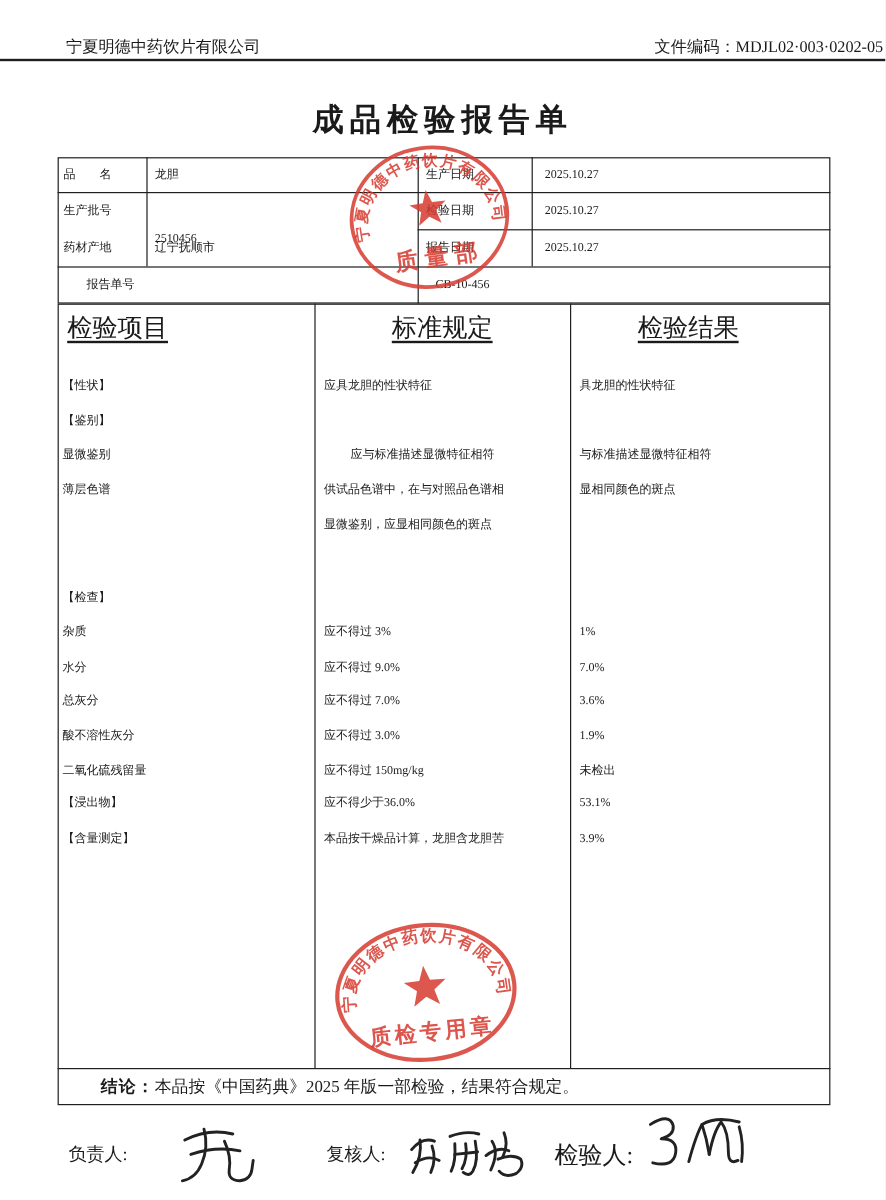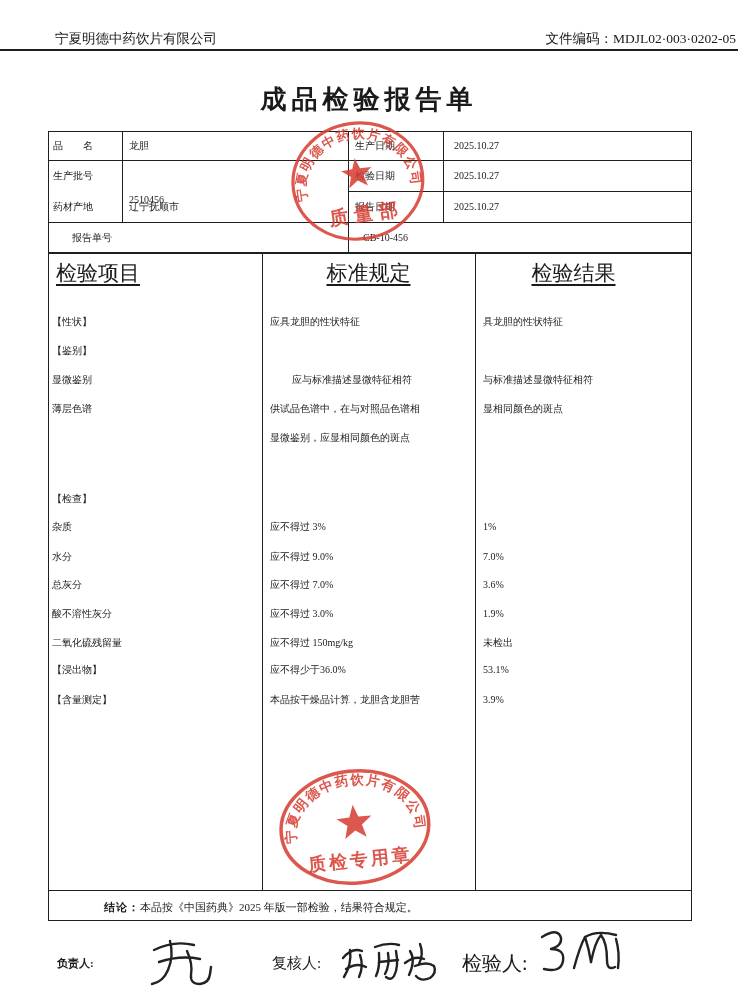--- a/index.html
+++ b/index.html
@@ -14,21 +14,21 @@
   .vline{position:absolute; background:#1f1f1f; width:1px;}
   .rect{position:absolute; border:1.4px solid #1f1f1f; box-sizing:border-box;}
   .title{
     position:absolute; left:0; top:82px; width:738px; text-align:center;
     font-size:26px; font-weight:bold; letter-spacing:5px;
   }
   .colhead{font-size:21px; text-decoration:underline; text-underline-offset:4px;}
   .center{text-align:center;}
   .stamp{position:absolute; pointer-events:none;}
   .sig path{fill:none; stroke:#222; stroke-width:2.4; stroke-linecap:round; stroke-linejoin:round;}
-  .concl{font-size:11px;margin-left:20px;}
+  .concl{font-size:14px;}
   .concl b{letter-spacing:1px;}
 </style>
 </head>
 <body>
 
 <div class="page">
 
   <div class="txt small" style="left:55px; top:29px;">宁夏明德中药饮片有限公司</div>
   <div class="txt small" style="right:2px; top:29px;"><span>文件编码：</span><span>MDJL02·003·0202-05</span></div>
   <div class="hline" style="left:0; top:49px; width:738px; height:2px;"></div>
@@ -101,21 +101,21 @@
   <div class="txt" style="left:483px; top:517px;">1%</div>
   <div class="txt" style="left:483px; top:547px;">7.0%</div>
   <div class="txt" style="left:483px; top:575px;">3.6%</div>
   <div class="txt" style="left:483px; top:604px;">1.9%</div>
   <div class="txt" style="left:483px; top:633px;">未检出</div>
   <div class="txt" style="left:483px; top:660px;">53.1%</div>
   <div class="txt" style="left:483px; top:690px;">3.9%</div>
 
   <div class="txt concl" style="left:84px; top:897px;"><b>结论：</b><span>本品按《中国药典》2025 年版一部检验，结果符合规定。</span></div>
 
-  <div class="txt" style="left:57px; top:953px; font-size:11px;font-weight:bold;">负责人:</div>
+  <div class="txt" style="left:57px; top:953px; font-size:15px;">负责人:</div>
   <div class="txt" style="left:272px; top:953px; font-size:15px;">复核人:</div>
   <div class="txt" style="left:462px; top:953px; font-size:20px;">检验人:</div>
 
   <svg class="sig" style="position:absolute; left:140px; top:932px;" width="95" height="58" viewBox="0 0 95 58">
     <path d="M14 18 Q34 8 54 13"></path>
     <path d="M30 9 Q34 24 28 38 Q23 50 12 52"></path>
     <path d="M19 30 Q40 23 60 27"></path>
     <path d="M47 19 Q53 32 51 43 Q50 52 60 52 Q69 51 70 42 L71 35"></path>
   </svg>
   <svg class="sig" style="position:absolute; left:335px; top:930px;" width="110" height="55" viewBox="0 0 110 55">

